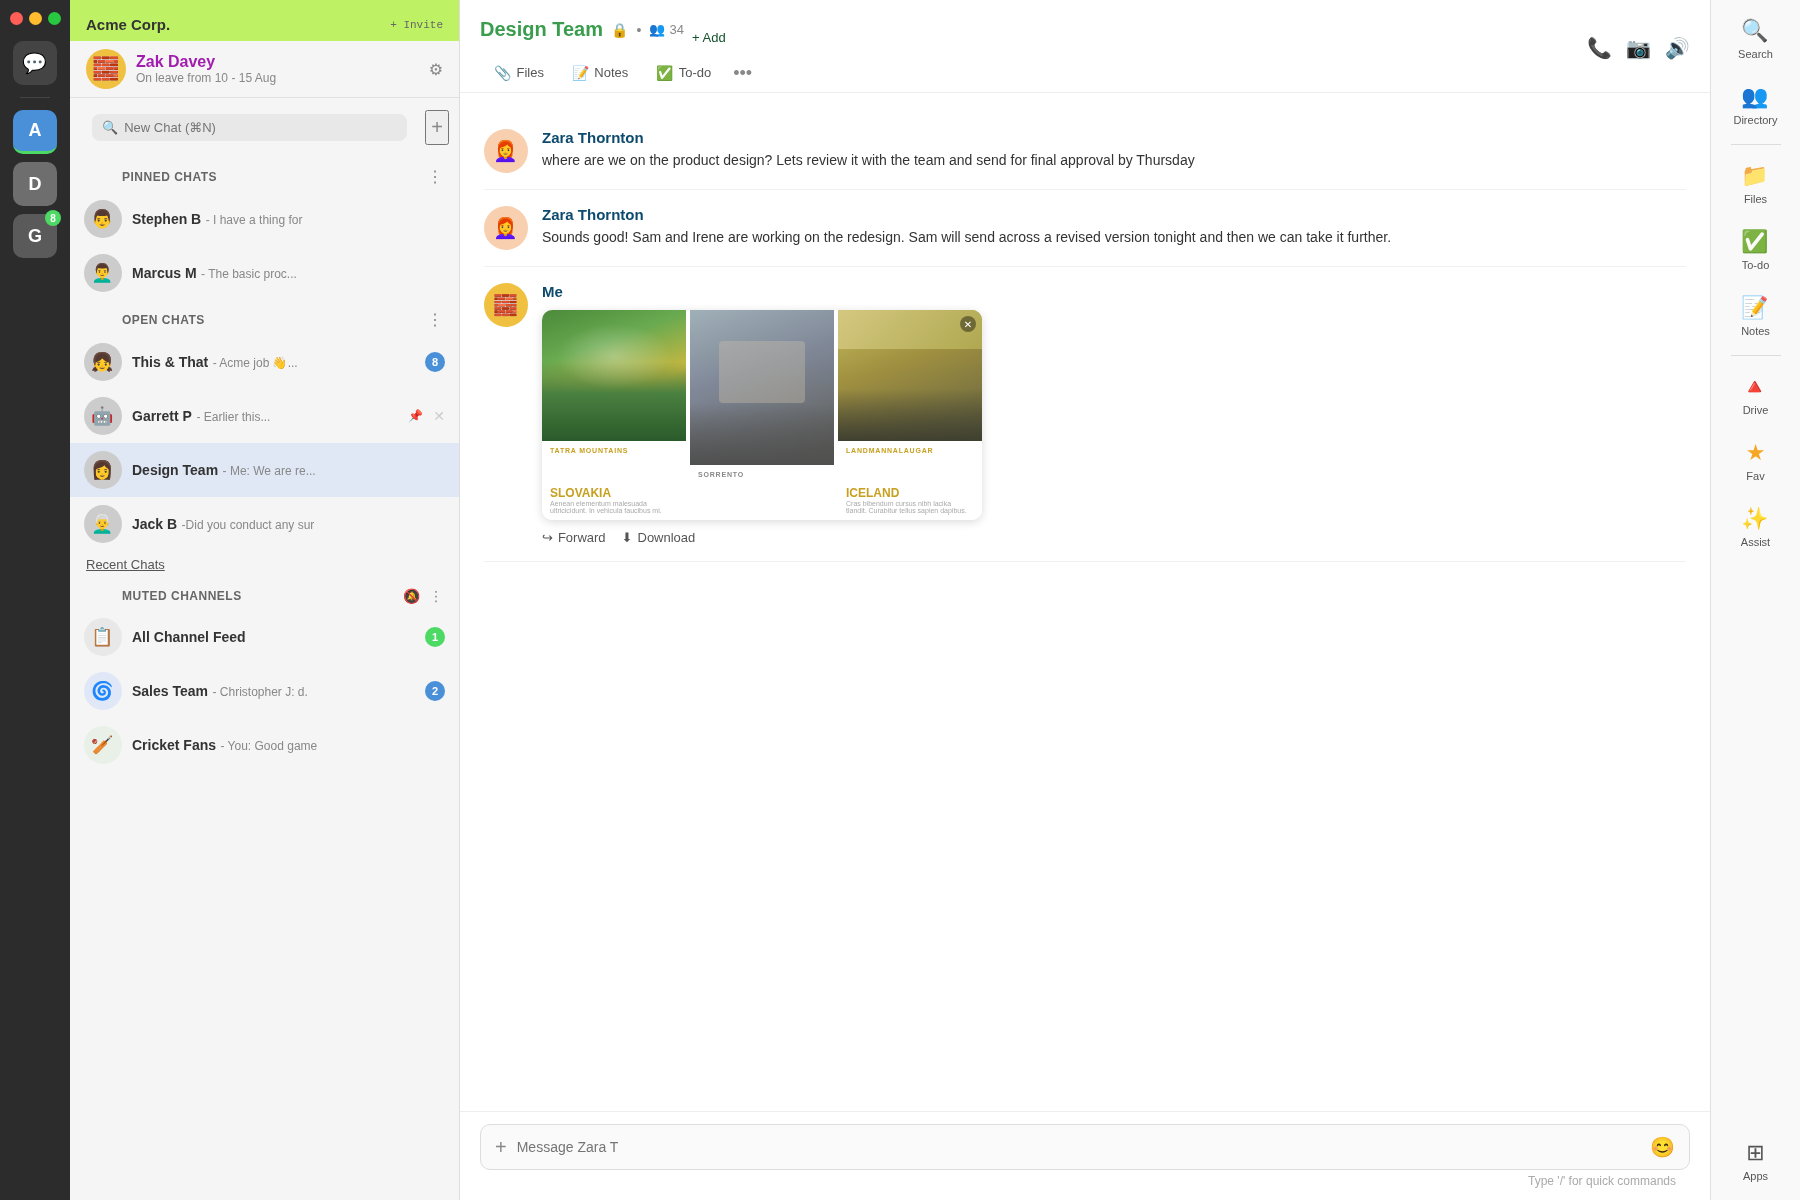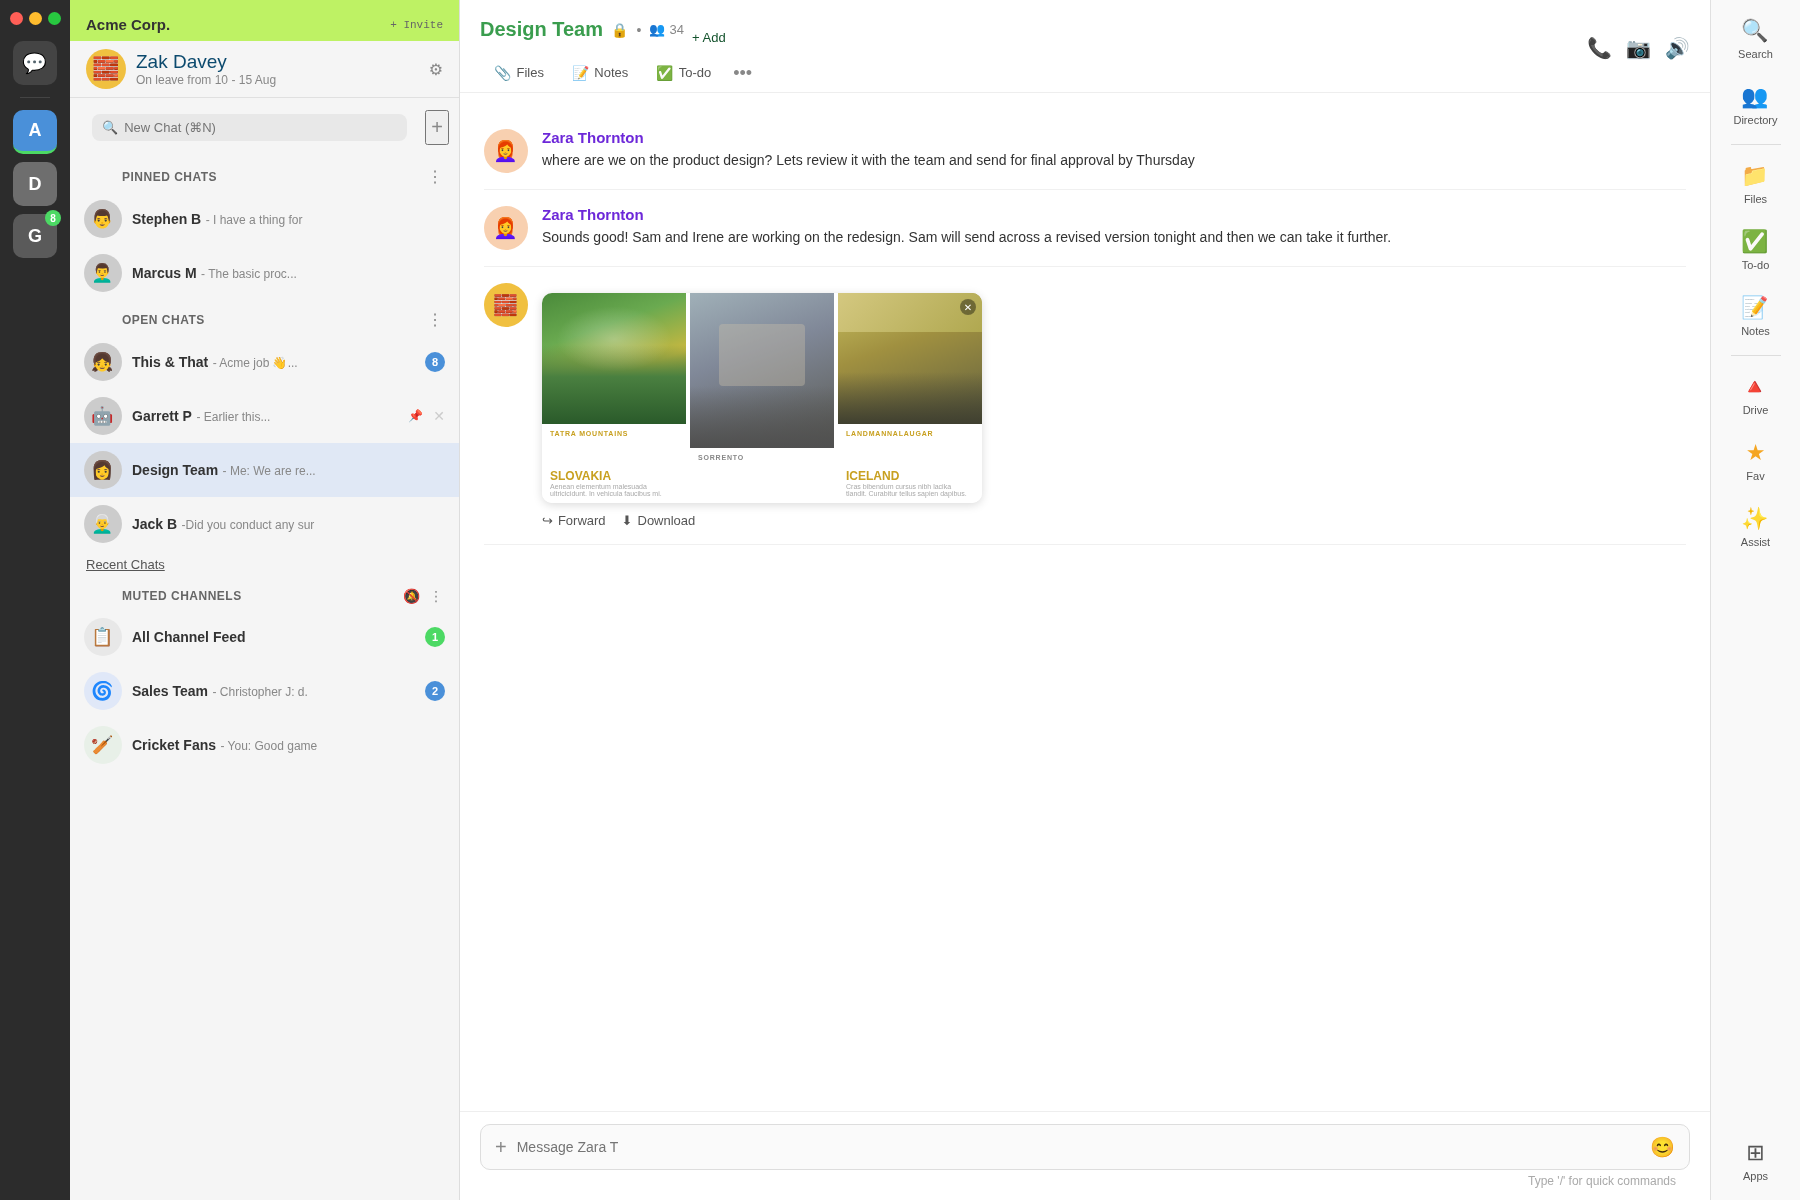--- a/index.html
+++ b/index.html
@@ -52,21 +52,21 @@
       padding: 16px 16px 8px;
       background: #bef264;
     }
     .sidebar-org { font-size: 15px; font-weight: 600; color: #333; }
     .sidebar-invite { font-size: 11px; color: #666; cursor: pointer; font-family: Liberation Mono, monospace; }
     .sidebar-user {
       display: flex; align-items: center; padding: 8px 16px; gap: 10px; border-bottom: 1px solid #e0e0e0; background: #f5f5f5;
     }
     .user-avatar { width: 40px; height: 40px; border-radius: 50%; background: #f0c040; display: flex; align-items: center; justify-content: center; font-size: 22px; flex-shrink: 0; }
     .user-info { flex: 1; }
-    .user-name { font-size: 19px; font-weight: 400; color: #0c4a6e; }
+    .user-name { font-size: 16px; font-weight: 700; color: #a21caf; }
     .user-status { font-size: 12px; color: #888; }
     .gear-icon { color: #888; font-size: 16px; cursor: pointer; }
     .search-bar {
       display: flex; align-items: center; margin: 10px 12px; gap: 6px;
       background: #e8e8e8; border-radius: 8px; padding: 6px 10px;
     }
     .search-bar input { border: none; background: transparent; font-size: 13px; color: #333; outline: none; width: 100%; }
     .search-icon { color: #888; font-size: 13px; }
     .new-chat-btn { color: #888; font-size: 20px; cursor: pointer; padding: 4px; }
 
@@ -131,21 +131,21 @@
       padding: 20px 24px;
       display: flex;
       flex-direction: column;
       gap: 0;
     }
     .message-group {
       display: flex; gap: 14px; padding: 16px 0; border-bottom: 1px solid #f0f0f0;
     }
     .msg-avatar { width: 44px; height: 44px; border-radius: 50%; flex-shrink: 0; background: #ddd; display: flex; align-items: center; justify-content: center; font-size: 20px; overflow: hidden; }
     .msg-body { flex: 1; }
-    .msg-name { font-size: 15px; font-weight: 700; color: #6d28d9; margin-bottom: 4px; }
+    .msg-name { font-size: 15px; font-weight: 700; color: #0c4a6e; margin-bottom: 4px; }
     .msg-text { font-size: 14px; color: #333; line-height: 1.5; }
     .close-img-btn { position: absolute; top: 6px; right: 6px; background: rgba(0,0,0,0.4); color: #fff; border-radius: 50%; width: 16px; height: 16px; display: flex; align-items: center; justify-content: center; font-size: 10px; cursor: pointer; }
 
     .msg-actions { display: flex; gap: 16px; margin-top: 10px; align-items: center; }
     .msg-action-btn { display: flex; align-items: center; gap: 5px; font-size: 13px; color: #555; cursor: pointer; }
 
     
     .message-input-area {
       padding: 12px 20px 8px;
       border-top: 1px solid #eee;
@@ -401,20 +401,21 @@
       <div class="msg-avatar" style="background:#f8d0b0;">👩‍🦰</div>
       <div class="msg-body">
         <div class="msg-name">Zara Thornton</div>
         <div class="msg-text">Sounds good! Sam and Irene are working on the redesign. Sam will send across a revised version tonight and then we can take it further.</div>
       </div>
     </div>
 
     <div class="message-group">
       <div class="msg-avatar" style="background:#f0c040;">🧱</div>
       <div class="msg-body">
+        <div class="msg-name">Me</div>
 
         <div class="design-mockup-container">
 
           <div class="panel-outer">
             <div class="panel-img" style="background: linear-gradient(160deg, #4a8a3a 0%, #6aaa50 30%, #c8b840 60%, #8a9830 100%); flex:1;">
 
               <div style="position:absolute; bottom:0; left:0; right:0; height:60%; background: linear-gradient(to top, #2a5a2a 0%, #4a8040 60%, transparent 100%);"></div>
               <div style="position:absolute; top:10%; left:10%; width:80%; height:50%; background: radial-gradient(ellipse, rgba(255,255,255,0.3) 0%, transparent 70%);"></div>
             </div>
             <div class="panel-content" style="background:#fff; padding:6px 8px; min-height:55px;">

